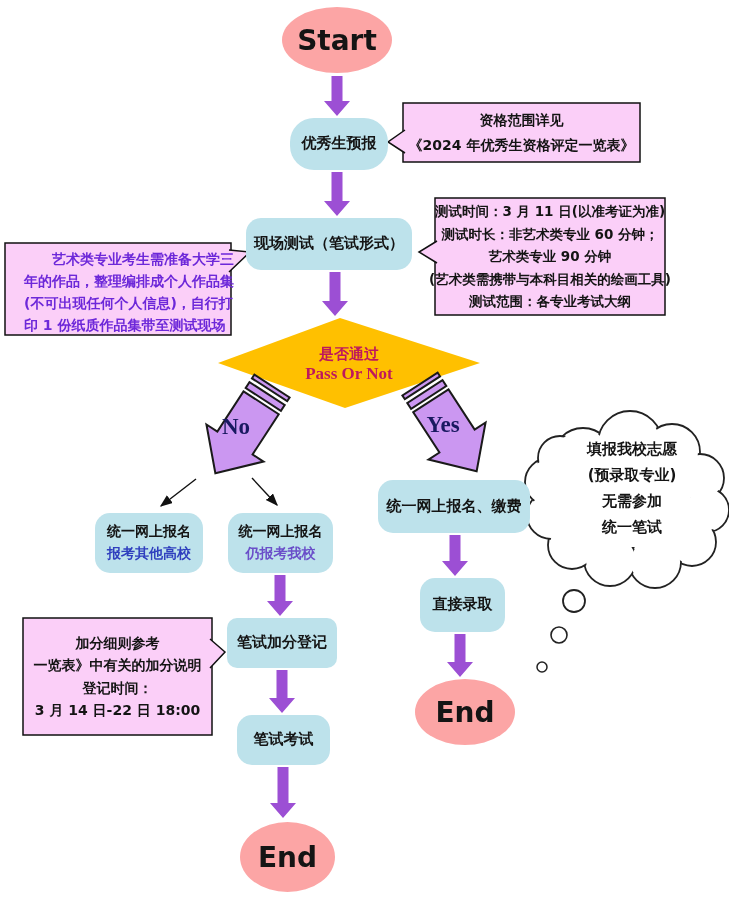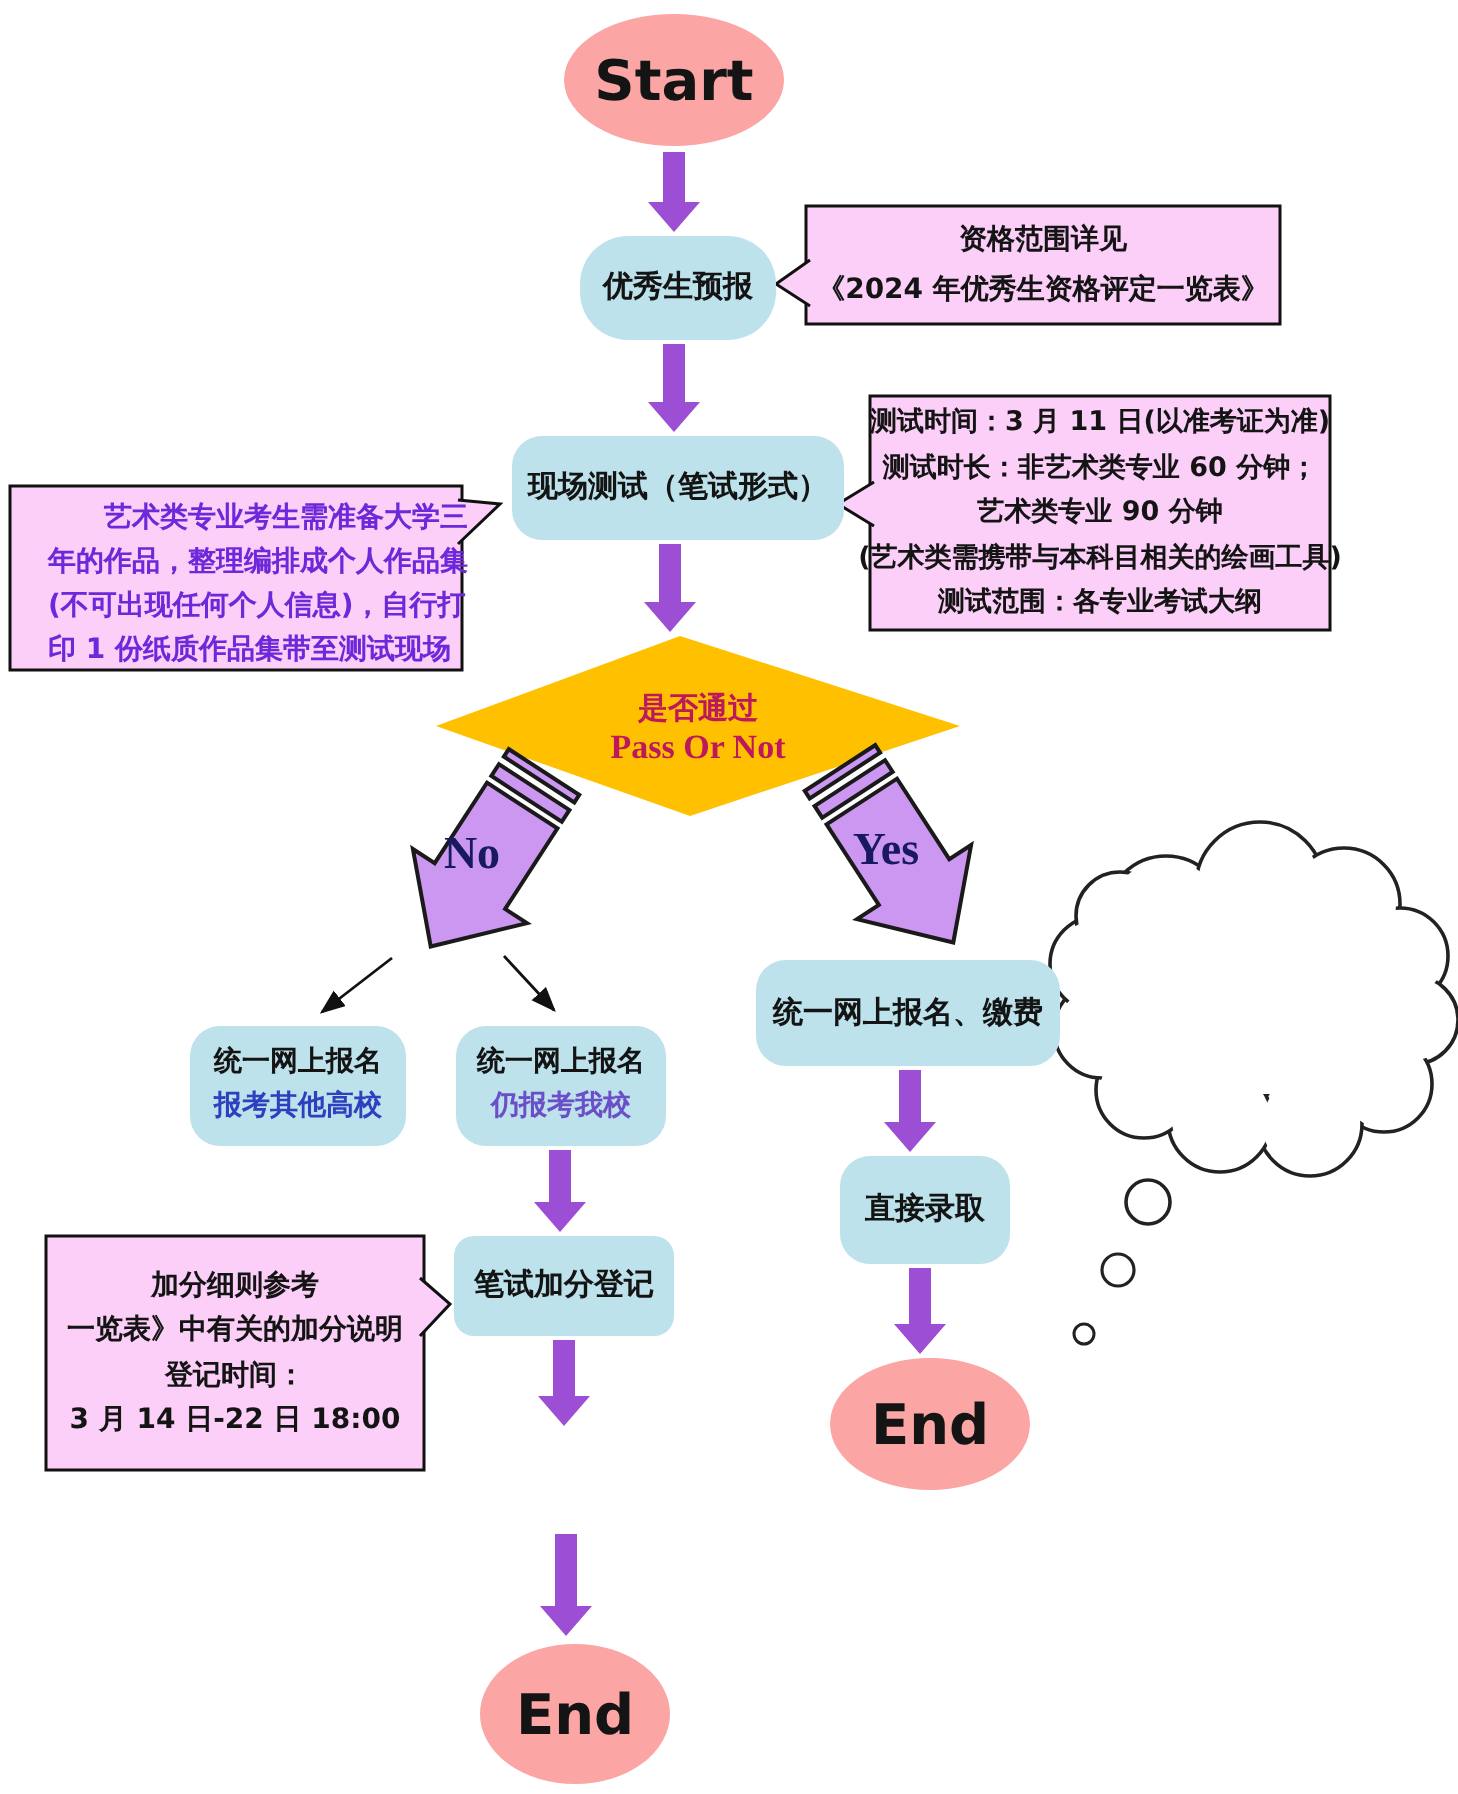--- a/index.html
+++ b/index.html
@@ -118,21 +118,21 @@
   </svg>
 
   <div class="abs ellipse" style="left:282px;top:7px;width:110px;height:66px;">
       <span>Start</span>
     </div>
 
   <div class="abs node" style="left:290px;top:118px;width:98px;height:52px;border-radius:24px;">
       <span>优秀生预报</span>
     </div>
 
-  <div class="abs node" style="left:256px;top:218px;width:166px;height:52px;">
+  <div class="abs node" style="left:246px;top:218px;width:166px;height:52px;">
       <span>现场测试（笔试形式）</span>
     </div>
 
   <div class="abs decision-text" style="left:249px;top:338px;width:200px;height:52px;">
     <div style="font-size:15px;">是否通过</div>
     <div class="serifline">Pass Or Not</div>
   </div>
 
   <div class="abs branch-label" style="left:206px;top:414px;width:60px;height:26px;">
       <span>No</span>
@@ -157,20 +157,23 @@
     </div>
 
   <div class="abs node" style="left:420px;top:578px;width:85px;height:54px;">
       <span>直接录取</span>
     </div>
 
   <div class="abs node" style="left:227px;top:618px;width:110px;height:50px;border-radius:10px;">
       <span>笔试加分登记</span>
     </div>
 
+  <div class="abs node" style="left:237px;top:715px;width:93px;height:50px;">
+      <span>笔试考试</span>
+    </div>
 
   <div class="abs ellipse" style="left:415px;top:679px;width:100px;height:66px;">
       <span>End</span>
     </div>
 
   <div class="abs ellipse" style="left:240px;top:822px;width:95px;height:70px;">
       <span>End</span>
     </div>
 
   <div class="abs note-text" style="left:404px;top:104px;width:235px;height:57px;font-size:14px;line-height:25px;">
@@ -191,14 +194,20 @@
     <div class="nline">测试范围：各专业考试大纲</div>
   </div>
 
   <div class="abs note-text" style="left:24px;top:620px;width:187px;height:113px;font-size:14px;line-height:22.5px;">
     <div class="nline">加分细则参考</div>
     <div class="nline">一览表》中有关的加分说明</div>
     <div class="nline">登记时间：</div>
     <div class="nline">3 月 14 日-22 日 18:00</div>
   </div>
 
+  <div class="abs cloud-text" style="left:558px;top:432px;width:148px;height:112px;">
+    <div>填报我校志愿</div>
+    <div>(预录取专业)</div>
+    <div>无需参加</div>
+    <div>统一笔试</div>
+  </div>
 
 </div>
 
 </body></html>

